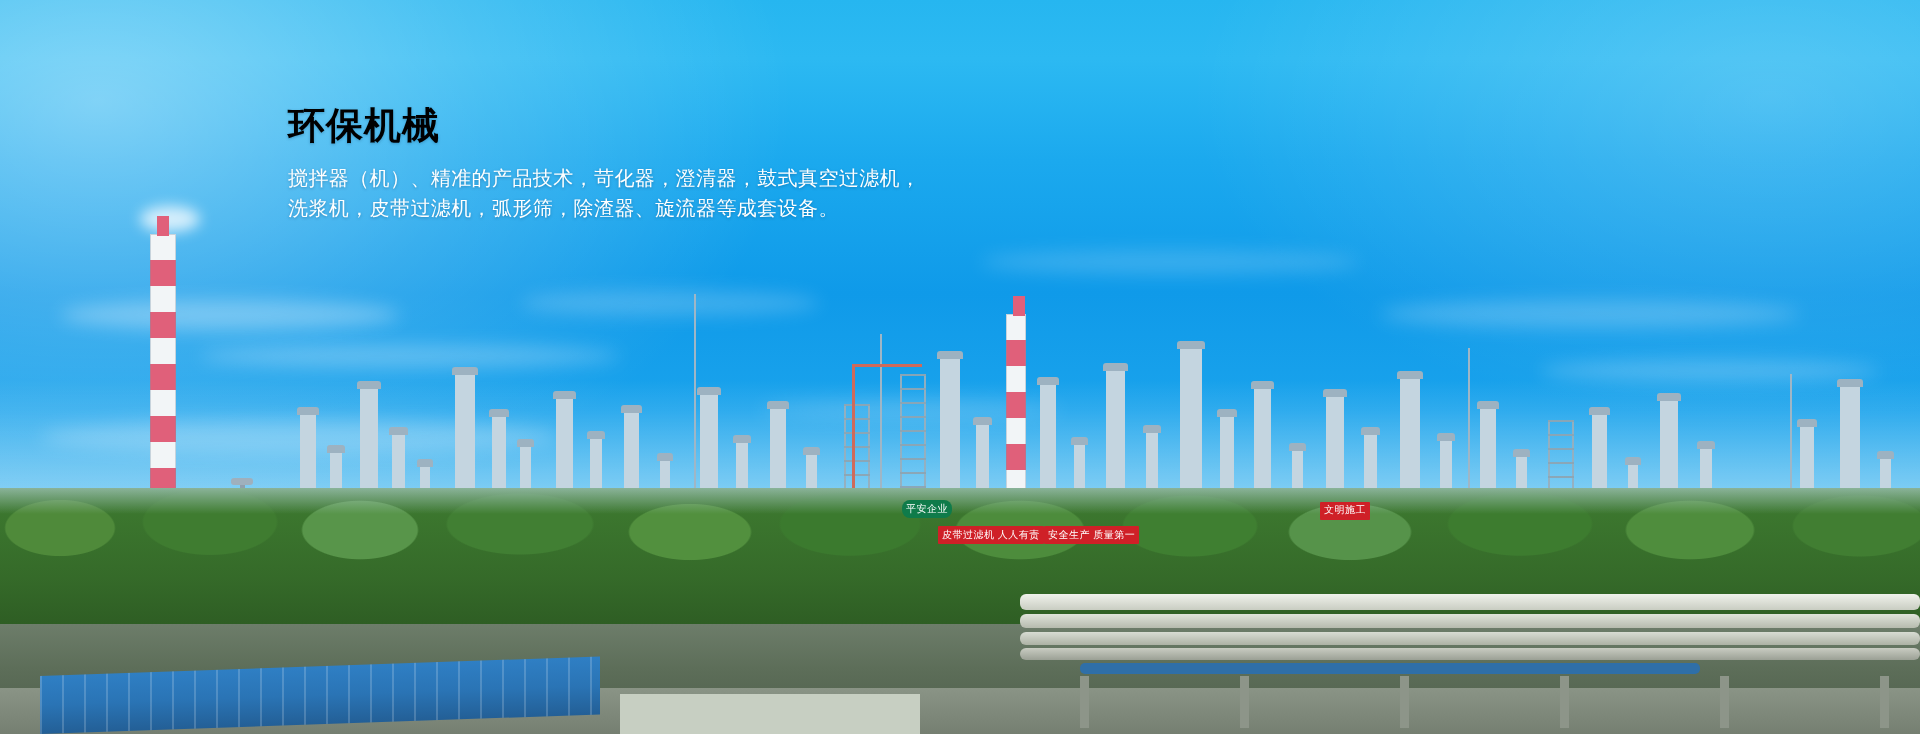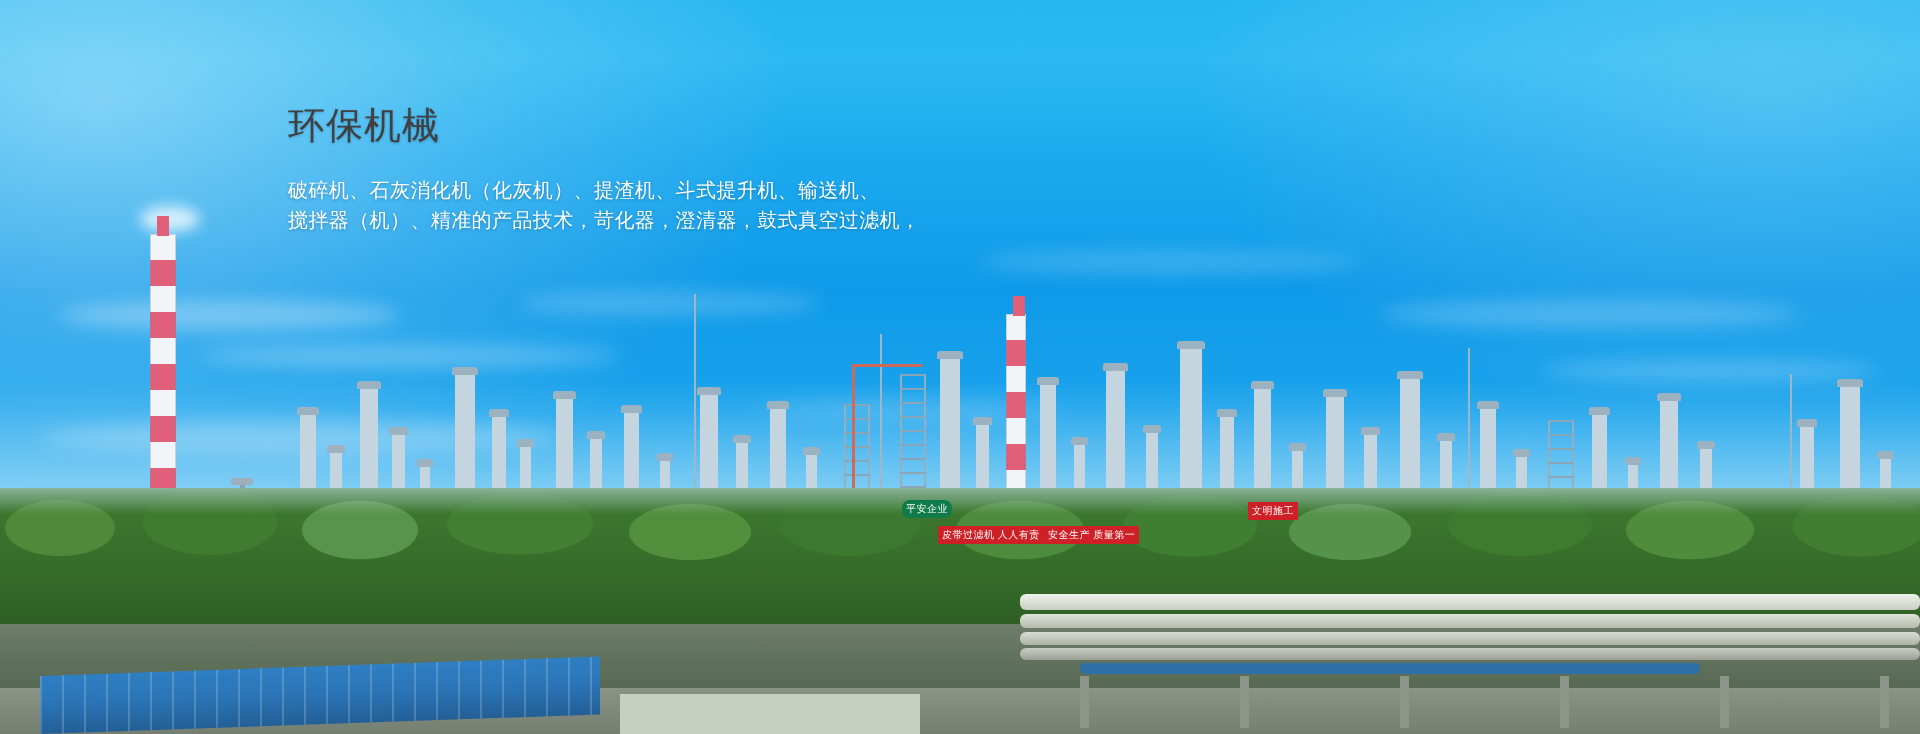--- a/index.html
+++ b/index.html
@@ -148,22 +148,22 @@
     position:absolute;left:288px;top:106px;width:1180px;z-index:40;
   }
   .headline{
     font-size:58px;line-height:1.05;font-weight:bold;letter-spacing:2px;
     color:#d6201e;margin:0 0 26px 0;white-space:nowrap;
     -webkit-text-stroke:6px #ffffff;
     paint-order:stroke fill;
     text-shadow:0 2px 3px rgba(0,40,80,.18);
   }
   .subtitle{
-    font-size:37px;line-height:1.1;font-weight:normal;color:#404040;
-    margin:0 0 28px 0;letter-spacing:1px;
+    font-size:37px;line-height:1.1;font-weight:bold;color:#000000;
+    margin:0 0 16px 0;letter-spacing:1px;
     text-shadow:0 1px 3px rgba(0,50,90,.30);
   }
   .desc{
     font-size:20px;line-height:30px;color:#ffffff;letter-spacing:.4px;
     text-shadow:0 1px 3px rgba(0,50,90,.35);
   }
   .desc div{white-space:nowrap;}
 </style>
 </head>
 <body>
@@ -354,23 +354,23 @@
     <div class="pipe-leg" style="left:220px;"></div>
     <div class="pipe-leg" style="left:380px;"></div>
     <div class="pipe-leg" style="left:540px;"></div>
     <div class="pipe-leg" style="left:700px;"></div>
     <div class="pipe-leg" style="left:860px;"></div>
   </div>
 
   <div class="sign" style="left:938px;bottom:190px;">皮带过滤机 人人有责</div>
   <div class="sign" style="left:1044px;bottom:190px;">安全生产 质量第一</div>
   <div class="sign green" style="left:902px;bottom:216px;border-radius:8px;">平安企业</div>
-  <div class="sign" style="left:1248px;bottom:214px;">文明施工</div>
+  <div class="sign" style="left:1320px;bottom:214px;font-family:Liberation Mono, monospace;">文明施工</div>
 
   <div class="copy">
     <h2 class="subtitle">环保机械</h2>
     <div class="desc">
-      <div>破碎机、石灰消化机（化灰机）、提渣机、斗式提升机、输送机、</div>
       <div>搅拌器（机）、精准的产品技术，苛化器，澄清器，鼓式真空过滤机，</div>
+      <div>洗浆机，皮带过滤机，弧形筛，除渣器、旋流器等成套设备。</div>
     </div>
   </div>
 
 </div>
 
 </body></html>

